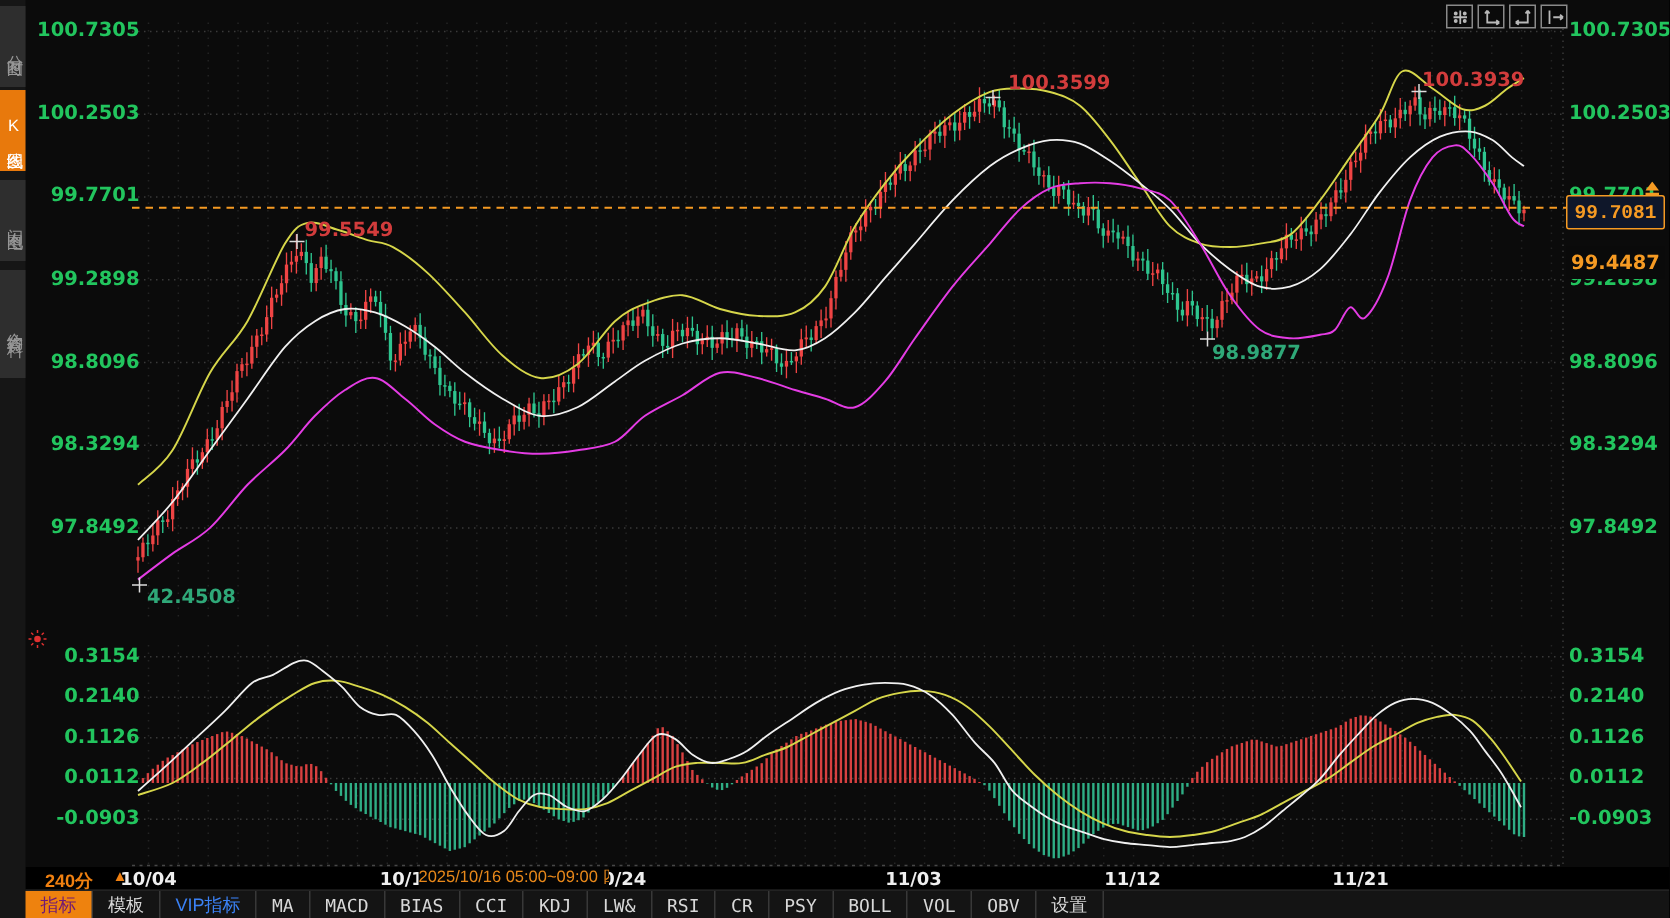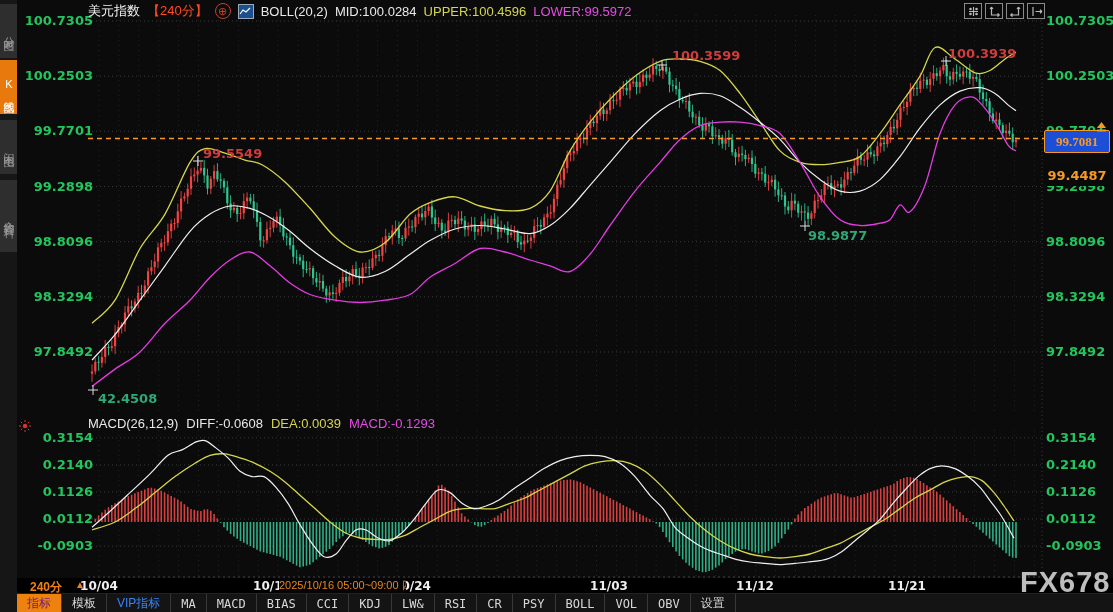--- a/index.html
+++ b/index.html
@@ -25,22 +25,22 @@
   #win-icons{position:absolute;right:68px;top:3px;display:flex;gap:3px;z-index:6;}
   .win-icon{width:16px;height:14px;border:1px solid #8a8a8a;background:#0a0a0a;display:flex;
       align-items:center;justify-content:center;cursor:pointer;}
   .win-icon svg{stroke:#b8b8b8;fill:none;stroke-width:1.2;}
   
   .ylab{position:absolute;font-family:"DejaVu Sans",sans-serif;font-weight:bold;font-size:13px;
       color:#22c55e;z-index:2;white-space:nowrap;}
   .ylab.left{left:20px;width:73px;text-align:right;}
   .ylab.right{left:1046px;text-align:left;}
   
-  #cur-price-box{position:absolute;left:1044px;top:130px;width:64px;height:21px;background:#1d4ed8;
-      border:1.5px solid #f59a23;border-radius:2px;color:#f59a23;font-family:Liberation Serif, serif;
+  #cur-price-box{position:absolute;left:1044px;top:130px;width:64px;height:21px;background:#0f172a;
+      border:1.5px solid #f59a23;border-radius:2px;color:#f59a23;font-family:Liberation Mono, monospace;
       font-weight:bold;font-size:13px;display:flex;align-items:center;justify-content:center;z-index:4;}
   #ref-price-box{position:absolute;left:1044px;top:164px;width:66px;height:22px;background:#0a0a0a;
       color:#f59a23;font-family:"DejaVu Sans",sans-serif;font-weight:bold;font-size:13px;
       display:flex;align-items:center;justify-content:center;z-index:4;}
   #price-arrow{position:absolute;left:1094px;top:119px;z-index:5;}
   
   .anno{position:absolute;font-family:"DejaVu Sans",sans-serif;font-weight:bold;font-size:13px;z-index:3;}
   
   #macd-header{position:absolute;left:88px;top:416px;display:flex;gap:8px;font-size:13px;
       color:#e8e8e8;z-index:3;white-space:nowrap;}
@@ -1050,34 +1050,20 @@
       <path d="M88,390H98M93,385V395" stroke="#ddd" stroke-width="1"></path>
     </svg>
 
   <div id="sidebar">
     <div class="side-item" style="top:4px;height:54px;">分时图</div>
     <div class="side-item active" style="top:60px;height:54px;">K线图</div>
     <div class="side-item" style="top:120px;height:54px;">闪电图</div>
     <div class="side-item" style="top:180px;height:72px;">合约资料</div>
   </div>
 
-  <div id="header">
-    <span class="hdr-symbol">美元指数</span>
-    <span class="hdr-period">【240分】</span>
-    <span class="plus-circle">⊕</span>
-    <span class="mini-chart-icon">
-      <svg width="12" height="11" viewBox="0 0 12 11">
-          <polyline points="1,8 4,4 7,6 11,2" stroke="#fff" stroke-width="1.2" fill="none"></polyline>
-        </svg>
-    </span>
-    <span>BOLL(20,2)</span>
-    <span>MID:100.0284</span>
-    <span class="hdr-upper">UPPER:100.4596</span>
-    <span class="hdr-lower">LOWER:99.5972</span>
-  </div>
 
   <div id="win-icons">
     <div class="win-icon">
       <svg width="13" height="11" viewBox="0 0 13 11">
           <path d="M6.5 1v9M2 5.5h9"></path>
           <circle cx="3.5" cy="3" r="0.7" fill="#b8b8b8"></circle>
           <circle cx="9.5" cy="3" r="0.7" fill="#b8b8b8"></circle>
           <circle cx="3.5" cy="8" r="0.7" fill="#b8b8b8"></circle>
           <circle cx="9.5" cy="8" r="0.7" fill="#b8b8b8"></circle>
         </svg>
@@ -1141,40 +1127,33 @@
   <div class="anno" style="left: 98px; top: 391px; color: rgb(47, 168, 120);">42.4508</div>
 
   <div id="alert-icon">
     <svg width="14" height="14" viewBox="0 0 14 14">
       <circle cx="7" cy="7" r="2.2" fill="#e03030"></circle>
       <g stroke="#e03030" stroke-width="1">
         <path d="M7 1v2M7 11v2M1 7h2M11 7h2M2.8 2.8l1.4 1.4M9.8 9.8l1.4 1.4M11.2 2.8L9.8 4.2M4.2 9.8l-1.4 1.4"></path>
       </g>
     </svg>
   </div>
-  <div id="macd-header">
-    <span>MACD(26,12,9)</span>
-    <span>DIFF:-0.0608</span>
-    <span class="macd-dea">DEA:0.0039</span>
-    <span class="macd-macd">MACD:-0.1293</span>
-  </div>
 
   <div id="xaxis-row">
     <span id="period-label">240分</span>
     <span id="period-arrow">▲</span>
     <span class="xdate" style="left: 82px;">10/04</span>
     <span class="xdate" style="left: 255px;">10/15</span>
     <span class="xdate" style="left: 395px;">10/24</span>
     <span class="xdate" style="left: 592px;">11/03</span>
     <span class="xdate" style="left: 738px; text-align: center;">11/12</span>
     <span class="xdate" style="left: 890px;">11/21</span>
     <span id="xtooltip">2025/10/16 05:00~09:00 四</span>
   </div>
 
-  <div id="watermark">FX678</div>
 
   <div id="toolbar">
     <div class="tb-item active">指标</div>
     <div class="tb-item">模板</div>
     <div class="tb-item vip">VIP指标</div>
     <div class="tb-item mono">MA</div>
     <div class="tb-item mono">MACD</div>
     <div class="tb-item mono">BIAS</div>
     <div class="tb-item mono">CCI</div>
     <div class="tb-item mono">KDJ</div>

